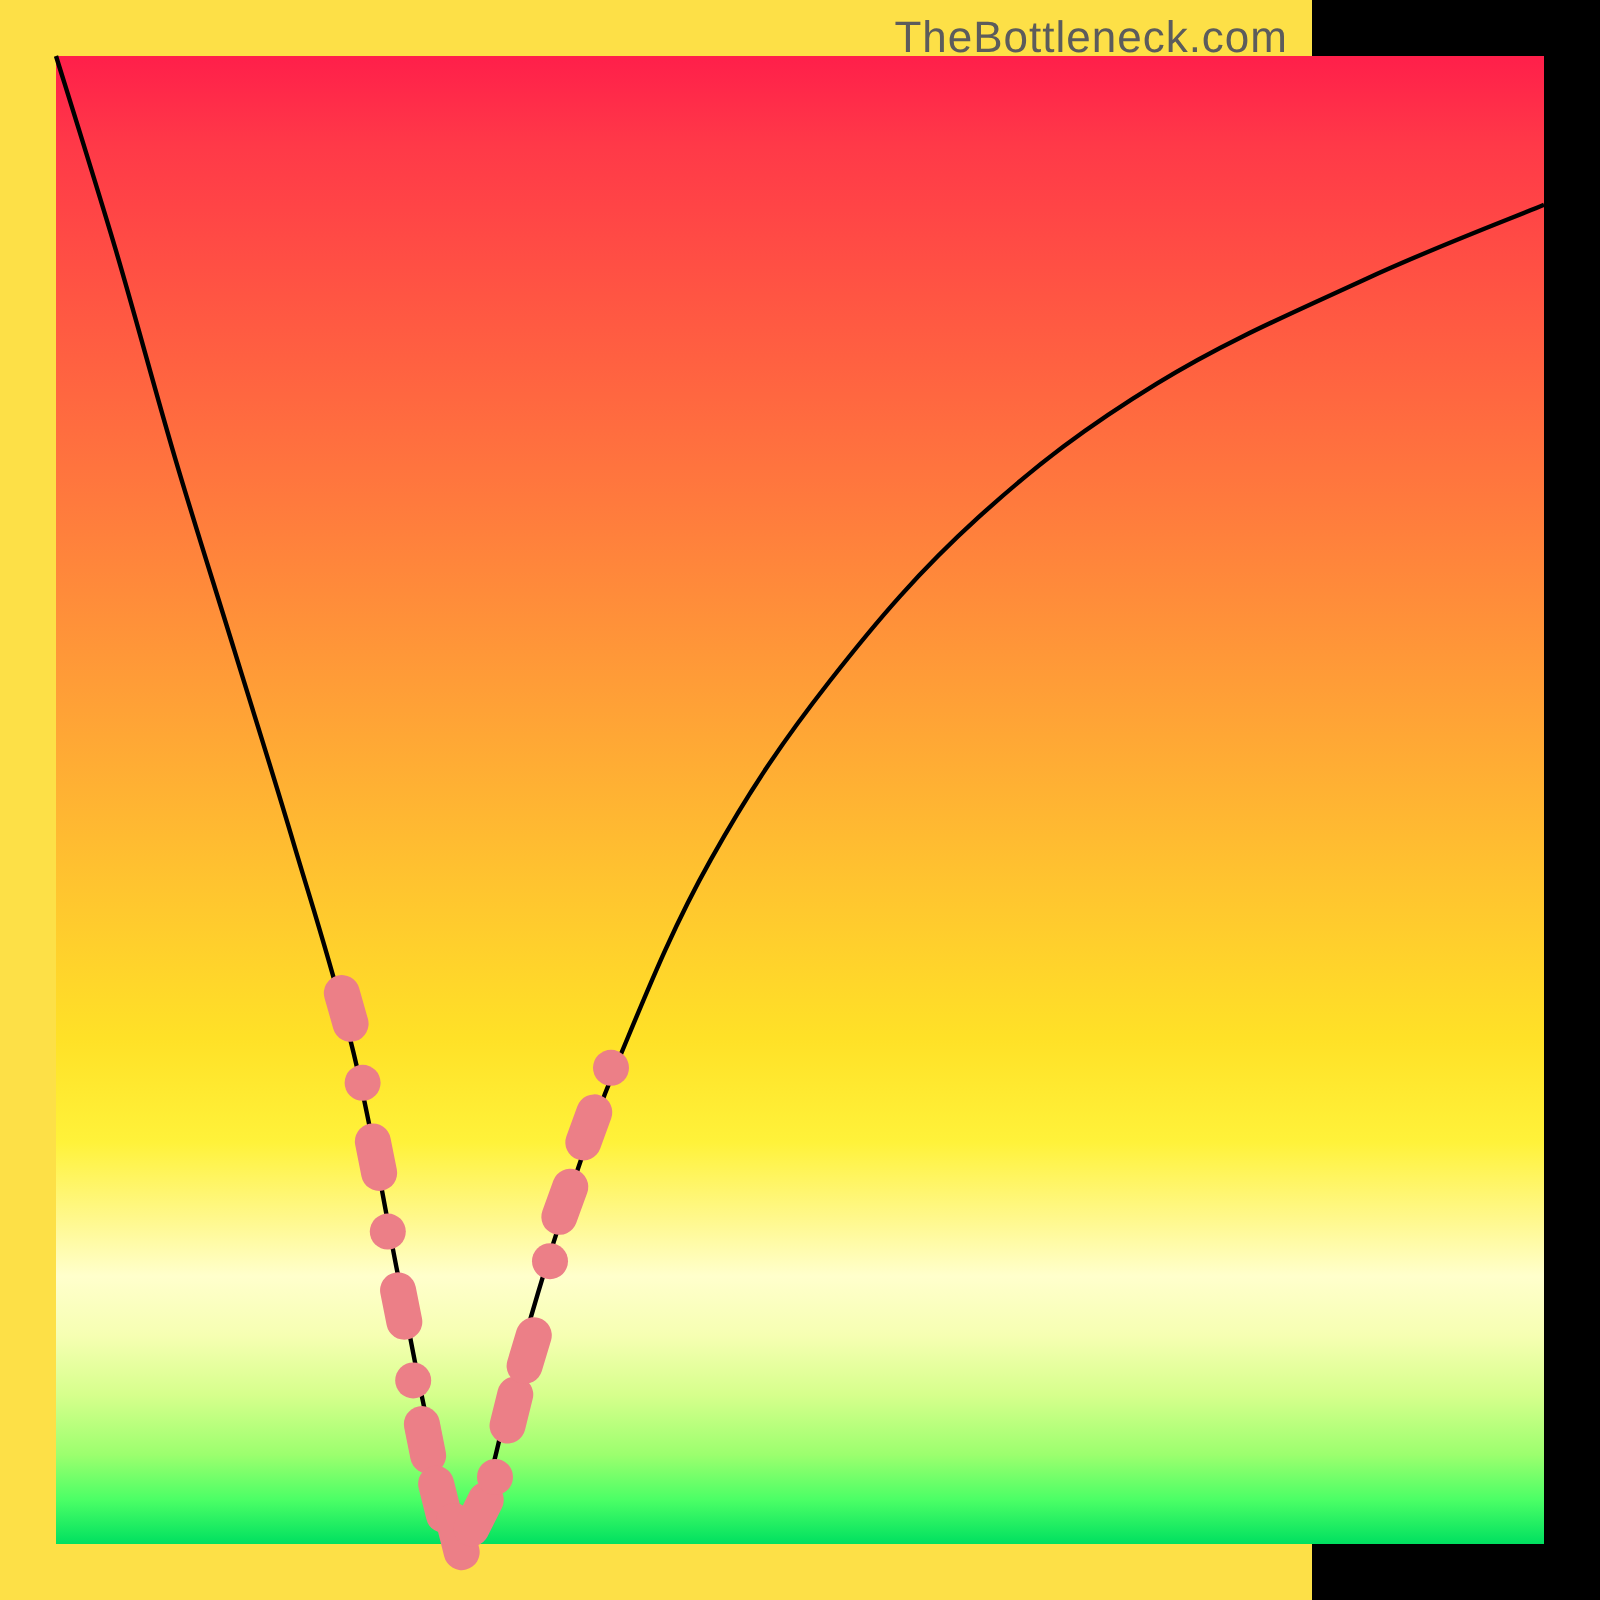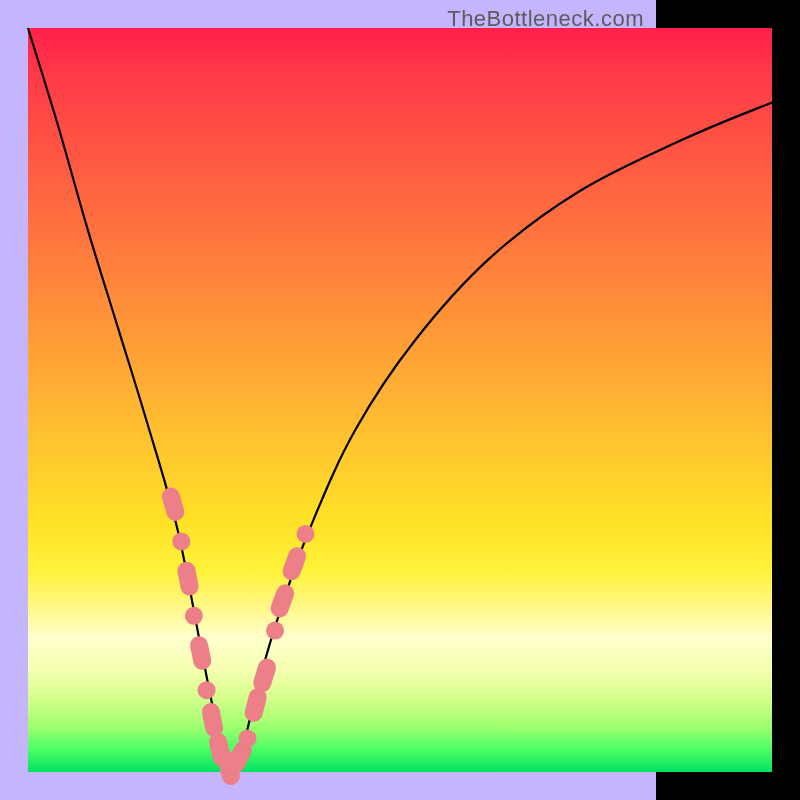--- a/index.html
+++ b/index.html
@@ -10,21 +10,21 @@
     overflow: hidden;
     background: #000;
     font-family: Arial, Helvetica, sans-serif;
   }
   .frame {
     position: absolute;
     top: 0;
     left: 0;
     width: 656px;
     height: 800px;
-    background: #c4b5fd;
+    background: #fde047;
     text-align: right;
   }
   .plot-area {
     position: absolute;
     top: 28px;
     left: 28px;
     width: 744px;
     height: 744px;
     
     background: linear-gradient(

